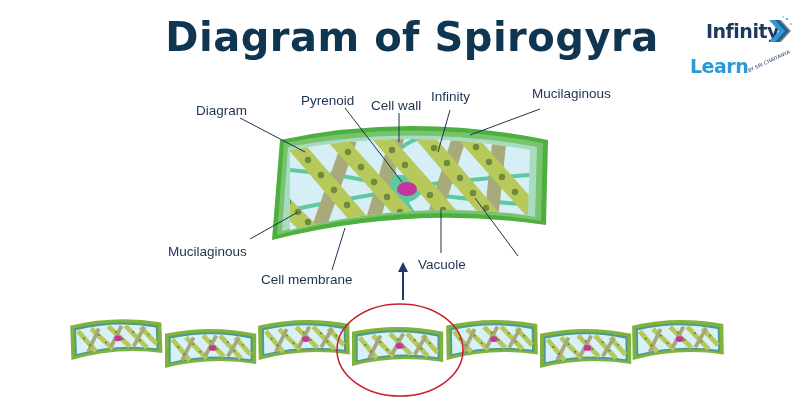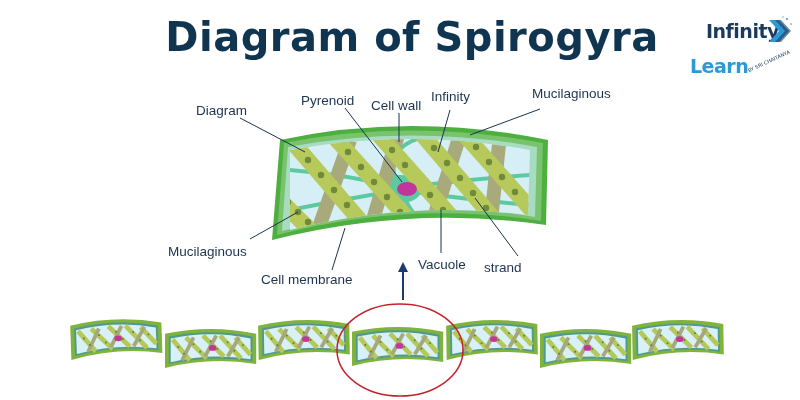--- a/index.html
+++ b/index.html
@@ -162,14 +162,13 @@
 <div class="lbl" style="left:301px;top:93px">Pyrenoid</div>
 <div class="lbl" style="left:371px;top:98px">Cell wall</div>
 <div class="lbl" style="left:431px;top:89px">Infinity</div>
 <div class="lbl c" style="left:532px;top:86px;width:100px">
   <div>Mucilaginous</div>
 </div>
 <div class="lbl" style="left:168px;top:244px">Mucilaginous</div>
 <div class="lbl" style="left:261px;top:272px">Cell membrane</div>
 <div class="lbl" style="left:418px;top:257px">Vacuole</div>
 <div class="lbl c" style="left:484px;top:260px;width:90px">
-  <div>strand</div>
 </div>
 
 </body></html>

